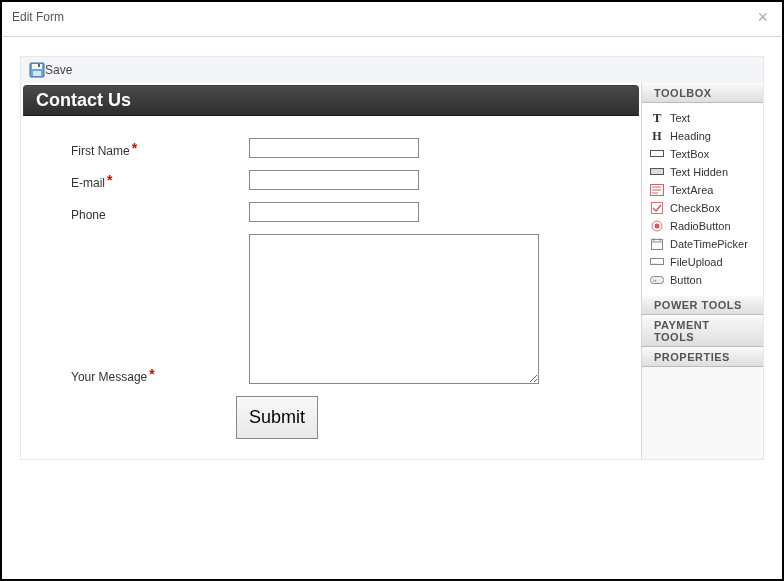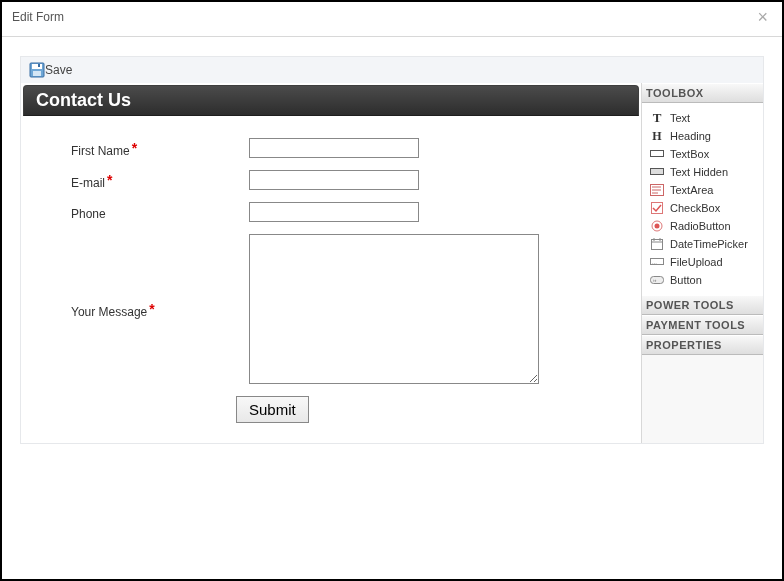--- a/index.html
+++ b/index.html
@@ -81,21 +81,21 @@
     border: 1px solid #3e3e3e;
     border-bottom: 1px solid #1e1e1e;
     border-radius: 4px 4px 0 0;
     margin: 2px;
   }
   .form-body {
     padding: 20px 20px 20px 50px;
   }
   .row {
     display: flex;
-    align-items: center;
+    align-items: flex-end;
     margin-bottom: 12px;
     gap: 13px;
   }
   .row .lbl {
     width: 165px;
     padding-top: 4px;
     color: #333;
   }
   .req {
     color: #d00;
@@ -120,29 +120,29 @@
     font-size: 12px;
     resize: both;
   }
   .submit-row {
     padding-left: 165px;
     margin-top: 6px;
   }
   .submit-btn {
     background: linear-gradient(#f8f8f8, #e8e8e8);
     border: 1px solid #888;
-    padding: 4px 12px;
-    font-size: 15px;
+    padding: 10px 12px;
+    font-size: 18px;
     cursor: pointer;
   }
   .panel-header {
     background: linear-gradient(#f8f8f8, #dedede);
     border-top: 1px solid #fff;
     border-bottom: 1px solid #bbb;
-    padding: 3px 4px;
+    padding: 3px 12px;
     font-size: 11px;
     font-weight: bold;
     color: #555;
     letter-spacing: 0.5px;
   }
   .tool-list {
     padding: 6px 4px;
     background: #fff;
   }
   .tool-item {

